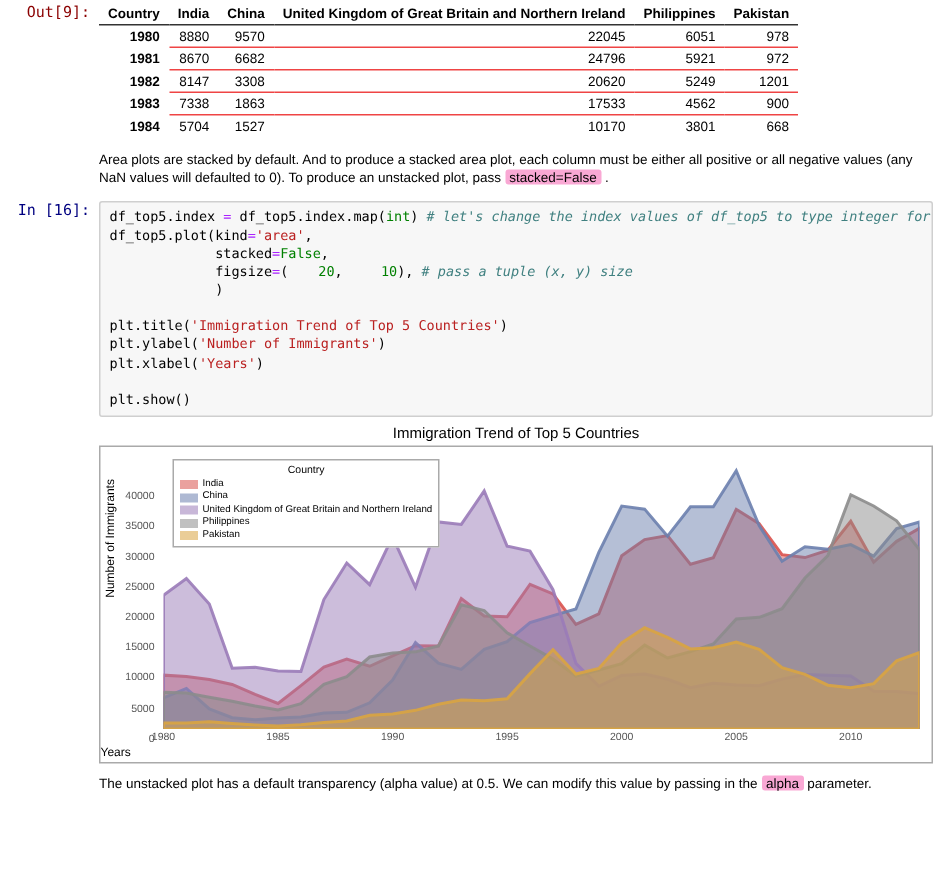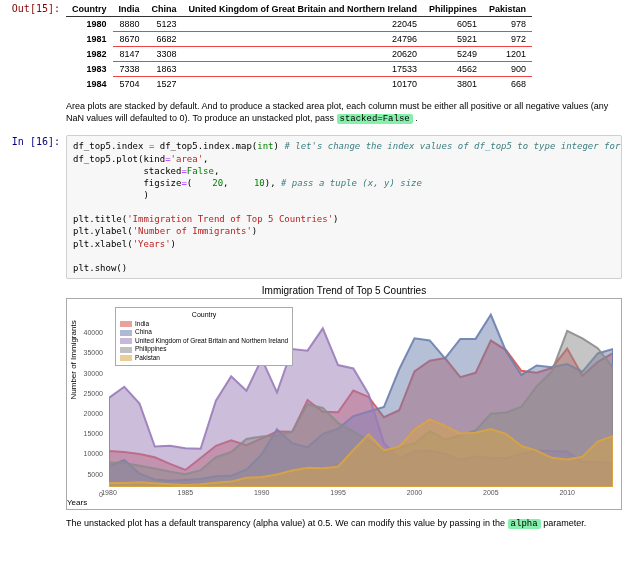--- a/index.html
+++ b/index.html
@@ -50,24 +50,24 @@
     text-align: right;
   }
   table.df tbody td { border-top: 1px solid #ef4444; }
 
   .markdown {
     font-size: 9px;
     line-height: 1.3;
     padding: 8px 8px 8px 66px;
   }
   .markdown code {
-    background: #86efac;
+    background: #f9a8d4;
     padding: 0 3px;
     border-radius: 2px;
-    font-family: Liberation Mono, monospace;
+    font-family: Liberation Sans, sans-serif;
   }
 
   pre.code {
     margin: 0;
     background: #f7f7f7;
     border: 1px solid #cfcfcf;
     border-radius: 2px;
     padding: 4px 6px;
     font-family: Menlo, Consolas, "DejaVu Sans Mono", monospace;
     font-size: 9px;
@@ -150,38 +150,38 @@
     z-index: 5;
   }
   .legend .title { font-size: 7px; text-align: center; margin-bottom: 1px; }
   .legend-row { display: flex; align-items: center; gap: 3px; }
   .swatch { width: 12px; height: 6px; display: inline-block; opacity: 0.55; }
 </style>
 </head>
 <body>
 
 <div class="cell">
-  <div class="prompt out">Out[15]:</div>
+  <div class="prompt out">Out[9]:</div>
   <div class="cell-body">
     <table class="df">
       <thead>
           <tr id="df-head">
             <th>Country</th>
             <th>India</th>
             <th>China</th>
             <th>United Kingdom of Great Britain and Northern Ireland</th>
             <th>Philippines</th>
             <th>Pakistan</th>
           </tr>
         </thead>
       <tbody id="df-body">
           <tr>
             <th>1980</th>
             <td>8880</td>
-            <td>5123</td>
+            <td>9570</td>
             <td>22045</td>
             <td>6051</td>
             <td>978</td>
           </tr>
           <tr>
             <th>1981</th>
             <td>8670</td>
             <td>6682</td>
             <td>24796</td>
             <td>5921</td>

